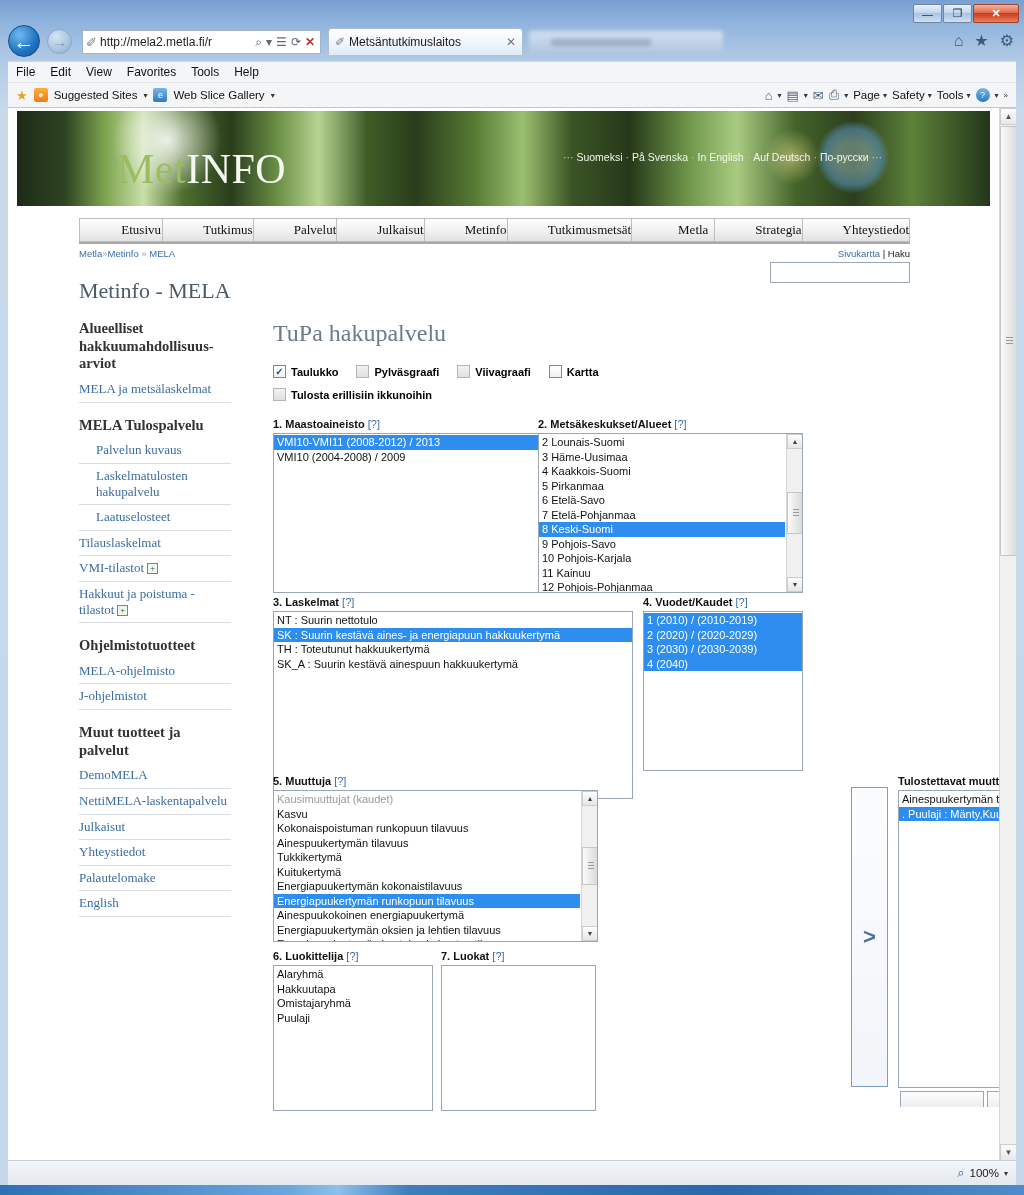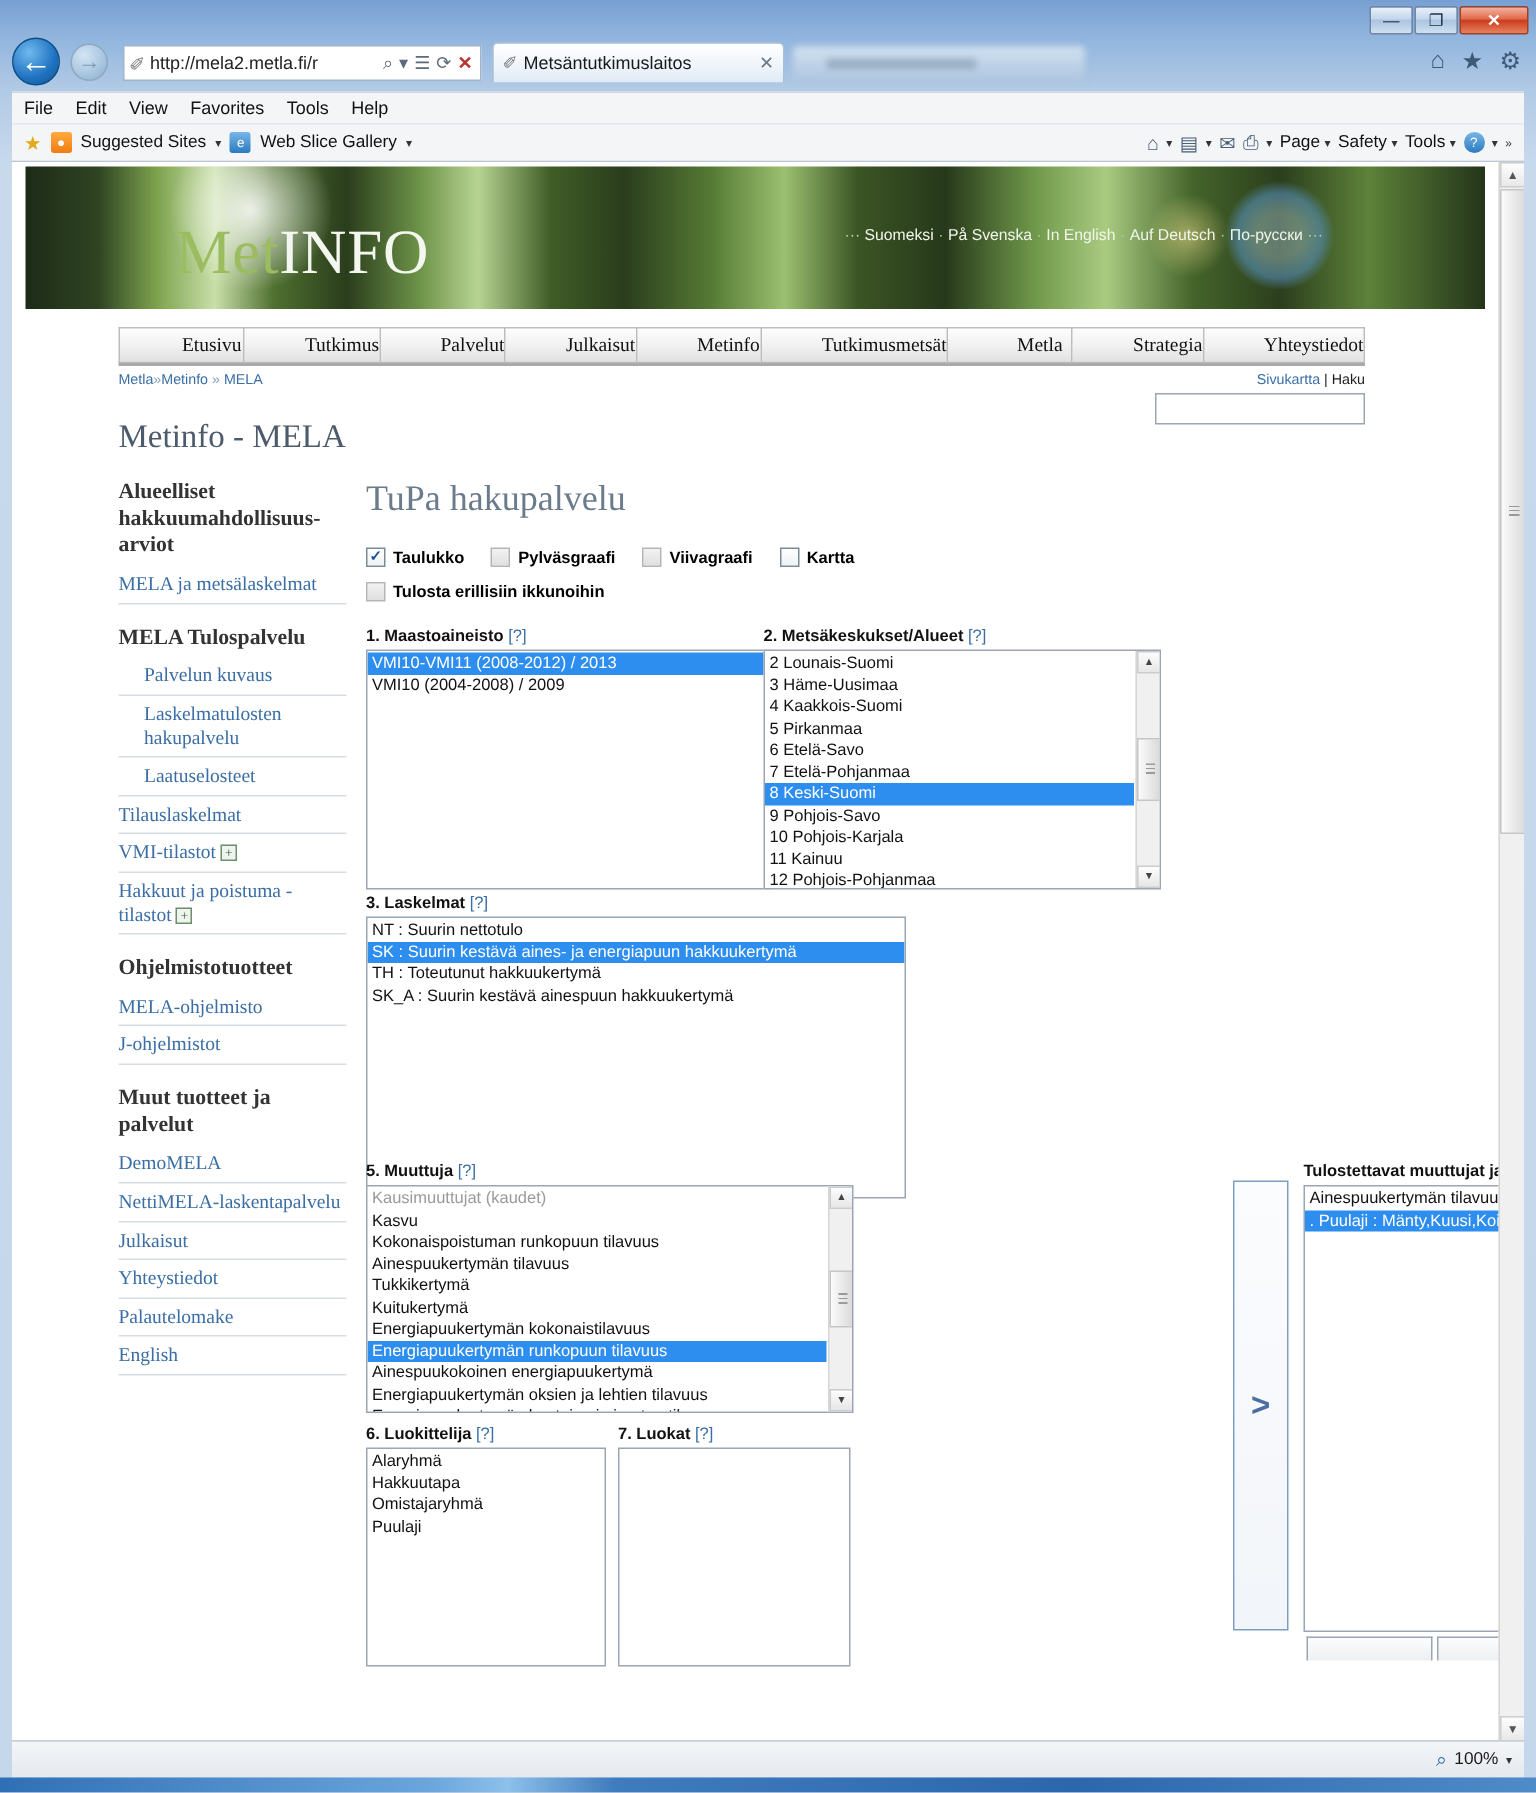--- a/index.html
+++ b/index.html
@@ -259,21 +259,21 @@
   }
   .sb-link.indent { padding-left: 17px; }
   .sb-link .plus {
     display:inline-block; width: 11px; height: 11px;
     border: 1px solid #6f8d6f; background:#eef4ee; color:#2d572d;
     font-size: 9px; line-height: 9px; text-align:center; vertical-align: 1px;
     margin-left: 3px;
   }
 
   
-  #form { position: absolute; left: 236px; top: 0; width: 690px; }
+  #form { position: absolute; left: 265px; top: 0; width: 690px; }
   h2#formtitle {
     margin: 0 0 18px 0;
     font-family: "Liberation Serif", serif;
     font-size: 24px; font-weight: normal; color: #6b7b8b;
   }
   .fld-label { font-size: 11px; font-weight: bold; color: #111; margin-bottom: 3px; }
   .fld-label .q { color: #3a6ea5; font-weight: normal; }
 
   .cbrow { display: flex; align-items: center; gap: 6px; margin-top: 8px; font-size: 11px; }
   .cbrow .item { display:flex; align-items:center; gap: 5px; margin-right: 12px; font-weight: bold; }
@@ -624,20 +624,34 @@
             <div class="listbox" style="height:188px;">
               <div class="inner">
                 <div class="opt">NT : Suurin nettotulo</div>
                 <div class="opt sel">SK : Suurin kestävä aines- ja energiapuun hakkuukertymä</div>
                 <div class="opt">TH : Toteutunut hakkuukertymä</div>
                 <div class="opt">SK_A : Suurin kestävä ainespuun hakkuukertymä</div>
               </div>
             </div>
           </div>
 
+          <div class="lb-wrap" style="left:370px; top:276px; width:160px;">
+            <div class="fld-label">
+              <span>4. Vuodet/Kaudet</span>
+              <span class="q">[?]</span>
+            </div>
+            <div class="listbox" style="height:160px;">
+              <div class="inner">
+                <div class="opt sel">1 (2010) / (2010-2019)</div>
+                <div class="opt sel">2 (2020) / (2020-2029)</div>
+                <div class="opt sel">3 (2030) / (2030-2039)</div>
+                <div class="opt sel">4 (2040)</div>
+              </div>
+            </div>
+          </div>
 
           <div class="lb-wrap" style="left:0; top:455px; width:325px;">
             <div class="fld-label">
               <span>5. Muuttuja</span>
               <span class="q">[?]</span>
             </div>
             <div class="listbox" style="height:152px;">
               <div class="inner" style="right:17px">
                 <div class="opt dim">Kausimuuttujat (kaudet)</div>
                 <div class="opt">Kasvu</div>

